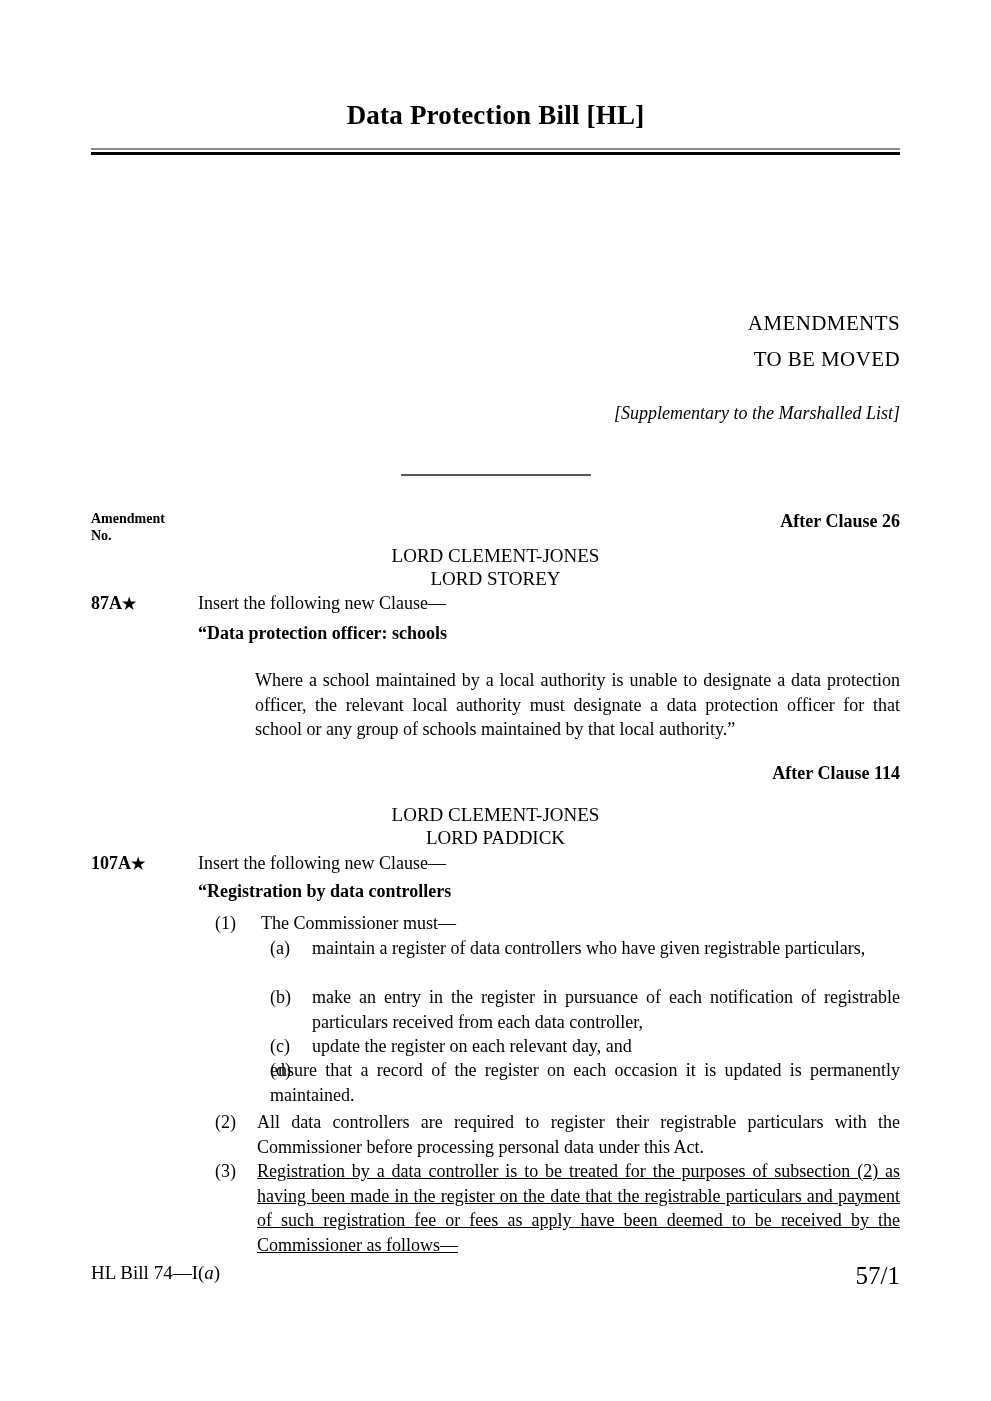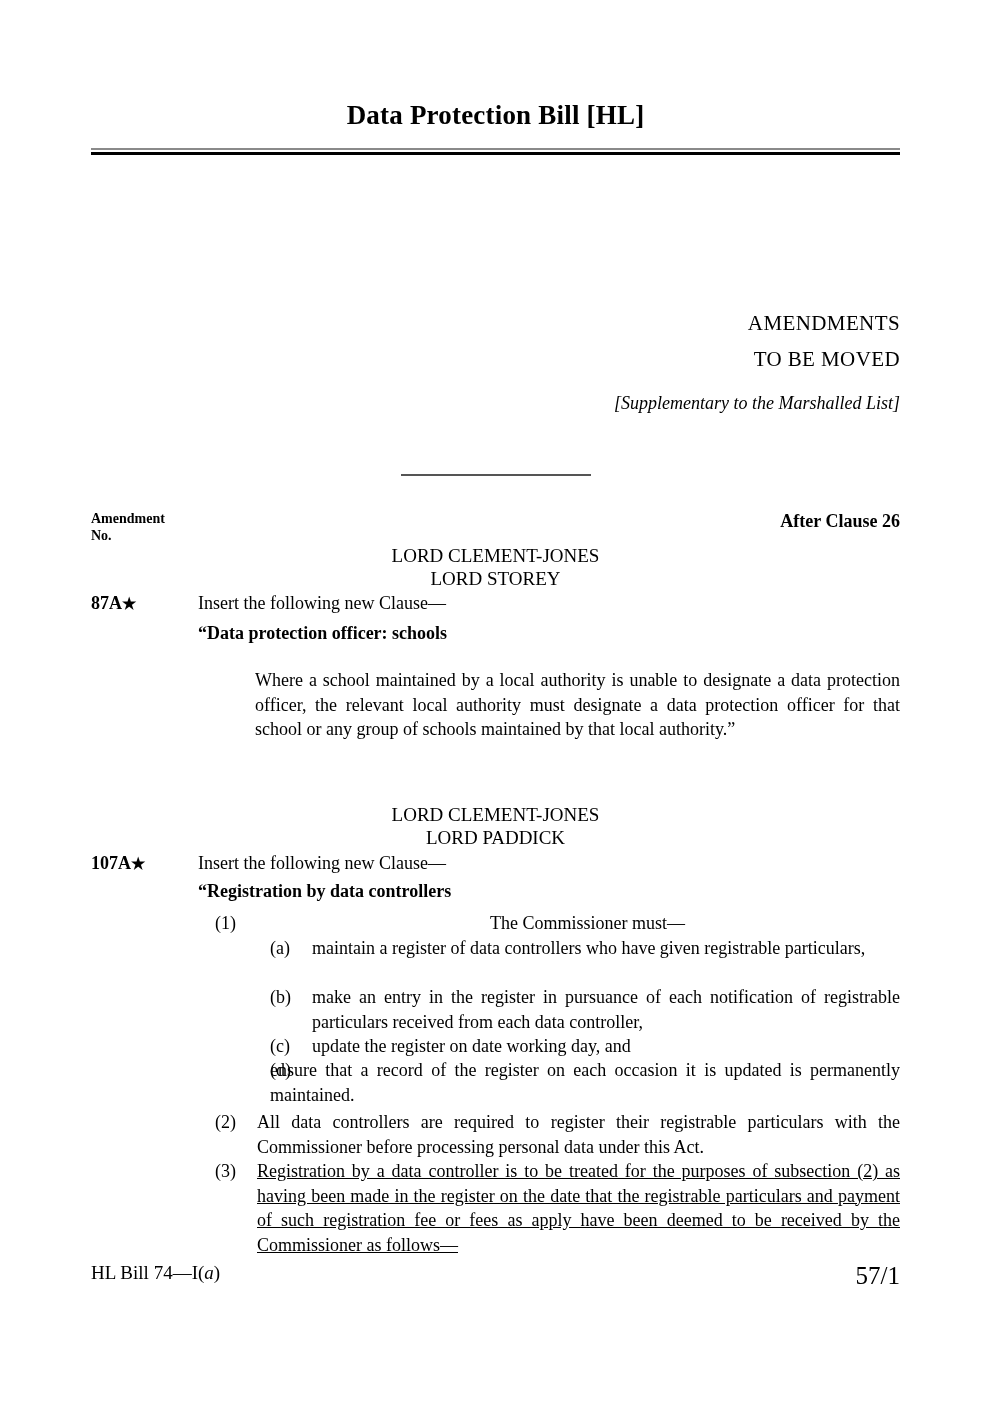--- a/index.html
+++ b/index.html
@@ -66,21 +66,21 @@
   }
   .headblock .hline {
     font-size: 21px;
     line-height: 36px;
     letter-spacing: 0.4px;
   }
   .headblock .subtitle {
     font-size: 18px;
     font-style: italic;
     line-height: 36px;
-    margin-top: 8px;
+    margin-top: 18px;
   }
   .short-rule {
     position: absolute;
     left: 91px;
     top: 465px;
     width: 809px;
     text-align: center;
   }
   .short-rule i {
     display: inline-block;
@@ -218,52 +218,53 @@
   <div class="amd-num" style="top:593px;">
     <span>87A</span><span class="star">★</span>
   </div>
 
   <div class="insert-line" style="top:593px;">Insert the following new Clause—</div>
 
   <div class="new-clause-title" style="top:623px;">“Data protection officer: schools</div>
 
   <div class="body-para" style="left:255px; top:652px; width:645px;margin-top:16px;">Where a school maintained by a local authority is unable to designate a data protection officer, the relevant local authority must designate a data protection officer for that school or any group of schools maintained by that local authority.”</div>
 
+  <div class="clause-head" style="top:763px;">After Clause 114</div>
 
   <div class="movers" style="top:803px;">
     <div>LORD CLEMENT-JONES</div>
     <div>LORD PADDICK</div>
   </div>
 
   <div class="amd-num" style="top:853px;">
     <span>107A</span><span class="star">★</span>
   </div>
 
   <div class="insert-line" style="top:853px;">Insert the following new Clause—</div>
 
   <div class="new-clause-title" style="top:881px;">“Registration by data controllers</div>
 
   <div class="list-row" style="left:215px; top:911px; width:685px;">
     <span class="marker">(1)</span>
-    <span class="content nojust" style="margin-left:60px; display:block;text-align:center;">The Commissioner must—</span>
+    <span class="content nojust" style="margin-left:46px; display:block;">The Commissioner must—</span>
   </div>
 
   <div class="list-row" style="left:270px; top:936px; width:630px;">
     <span class="marker">(a)</span>
     <span class="content" style="margin-left:42px; display:block;">maintain a register of data controllers who have given registrable particulars,</span>
   </div>
 
   <div class="list-row" style="left:270px; top:985px; width:630px;">
     <span class="marker">(b)</span>
     <span class="content" style="margin-left:42px; display:block;">make an entry in the register in pursuance of each notification of registrable particulars received from each data controller,</span>
   </div>
 
   <div class="list-row" style="left:270px; top:1034px; width:630px;">
     <span class="marker">(c)</span>
-    <span class="content nojust" style="margin-left:42px; display:block;">update the register on date working day, and</span>
+    <span class="content nojust" style="margin-left:42px; display:block;">update the register on each relevant day, and</span>
   </div>
 
   <div class="list-row" style="left:270px; top:1058px; width:630px;">
     <span class="marker">(d)</span>
     <span class="content" style="display:block;">ensure that a record of the register on each occasion it is updated is permanently maintained.</span>
   </div>
 
   <div class="list-row" style="left:215px; top:1110px; width:685px;">
     <span class="marker">(2)</span>
     <span class="content" style="margin-left:42px; display:block;">All data controllers are required to register their registrable particulars with the Commissioner before processing personal data under this Act.</span>

